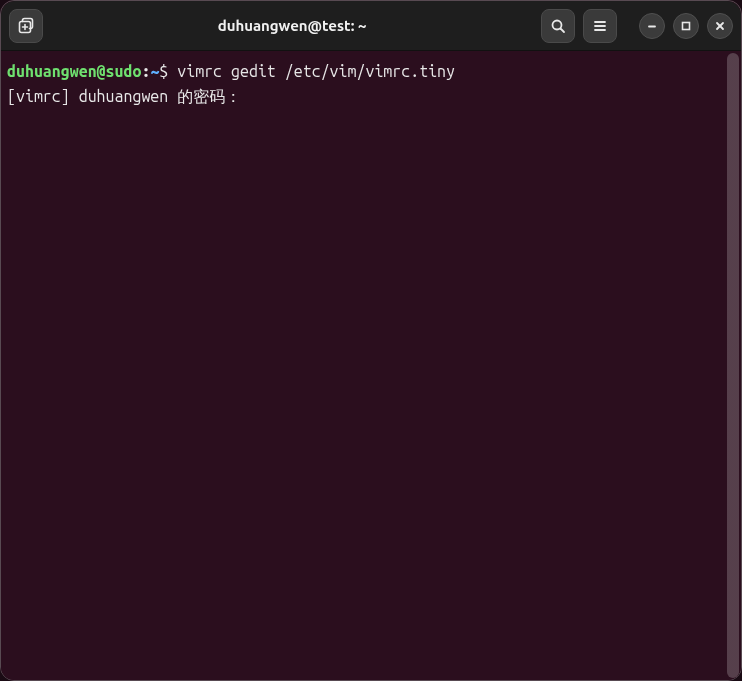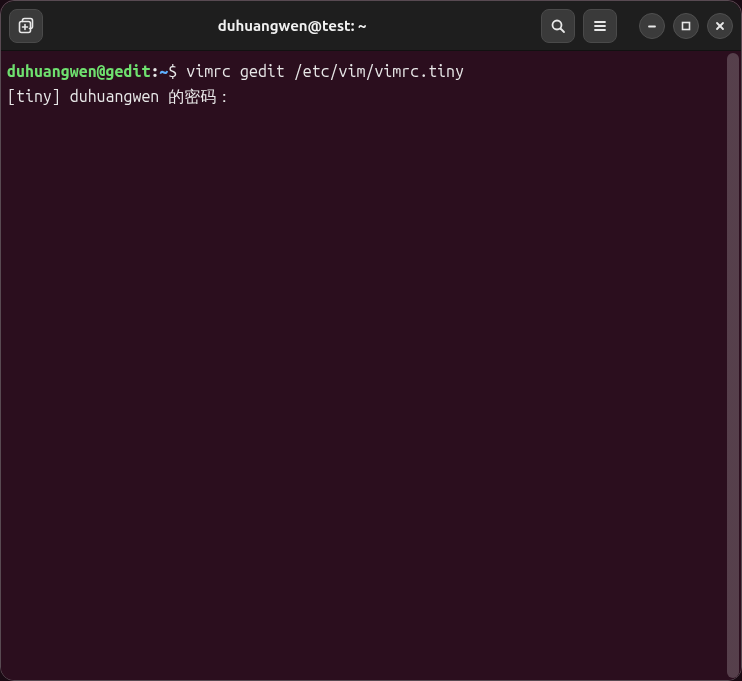--- a/index.html
+++ b/index.html
@@ -164,21 +164,21 @@
           <svg width="12" height="12" viewBox="0 0 12 12" stroke="#e8e8e8" stroke-width="1.8" stroke-linecap="round">
             <line x1="3" y1="3" x2="9" y2="9"></line>
             <line x1="9" y1="3" x2="3" y2="9"></line>
           </svg>
         </span>
       </div>
     </div>
   </div>
 
   <div class="terminal-body">
-    <div class="line"><span class="prompt-userhost">duhuangwen@gedit</span><span class="prompt-colon">:</span><span class="prompt-path">~</span><span class="prompt-dollar">$ </span><span class="cmd-text">vimrc gedit /etc/vim/vimrc.tiny</span></div>
-    <div class="line"><span class="output-text">[tiny] duhuangwen 的密码：</span><span class="cursor-cell"></span></div>
+    <div class="line"><span class="prompt-userhost">duhuangwen@sudo</span><span class="prompt-colon">:</span><span class="prompt-path">~</span><span class="prompt-dollar">$ </span><span class="cmd-text">vimrc gedit /etc/vim/vimrc.tiny</span></div>
+    <div class="line"><span class="output-text">[vimrc] duhuangwen 的密码：</span><span class="cursor-cell"></span></div>
 
     <div class="scrollbar-track">
       <div class="scrollbar-thumb"></div>
     </div>
   </div>
 
 </div>
 
 </body></html>

